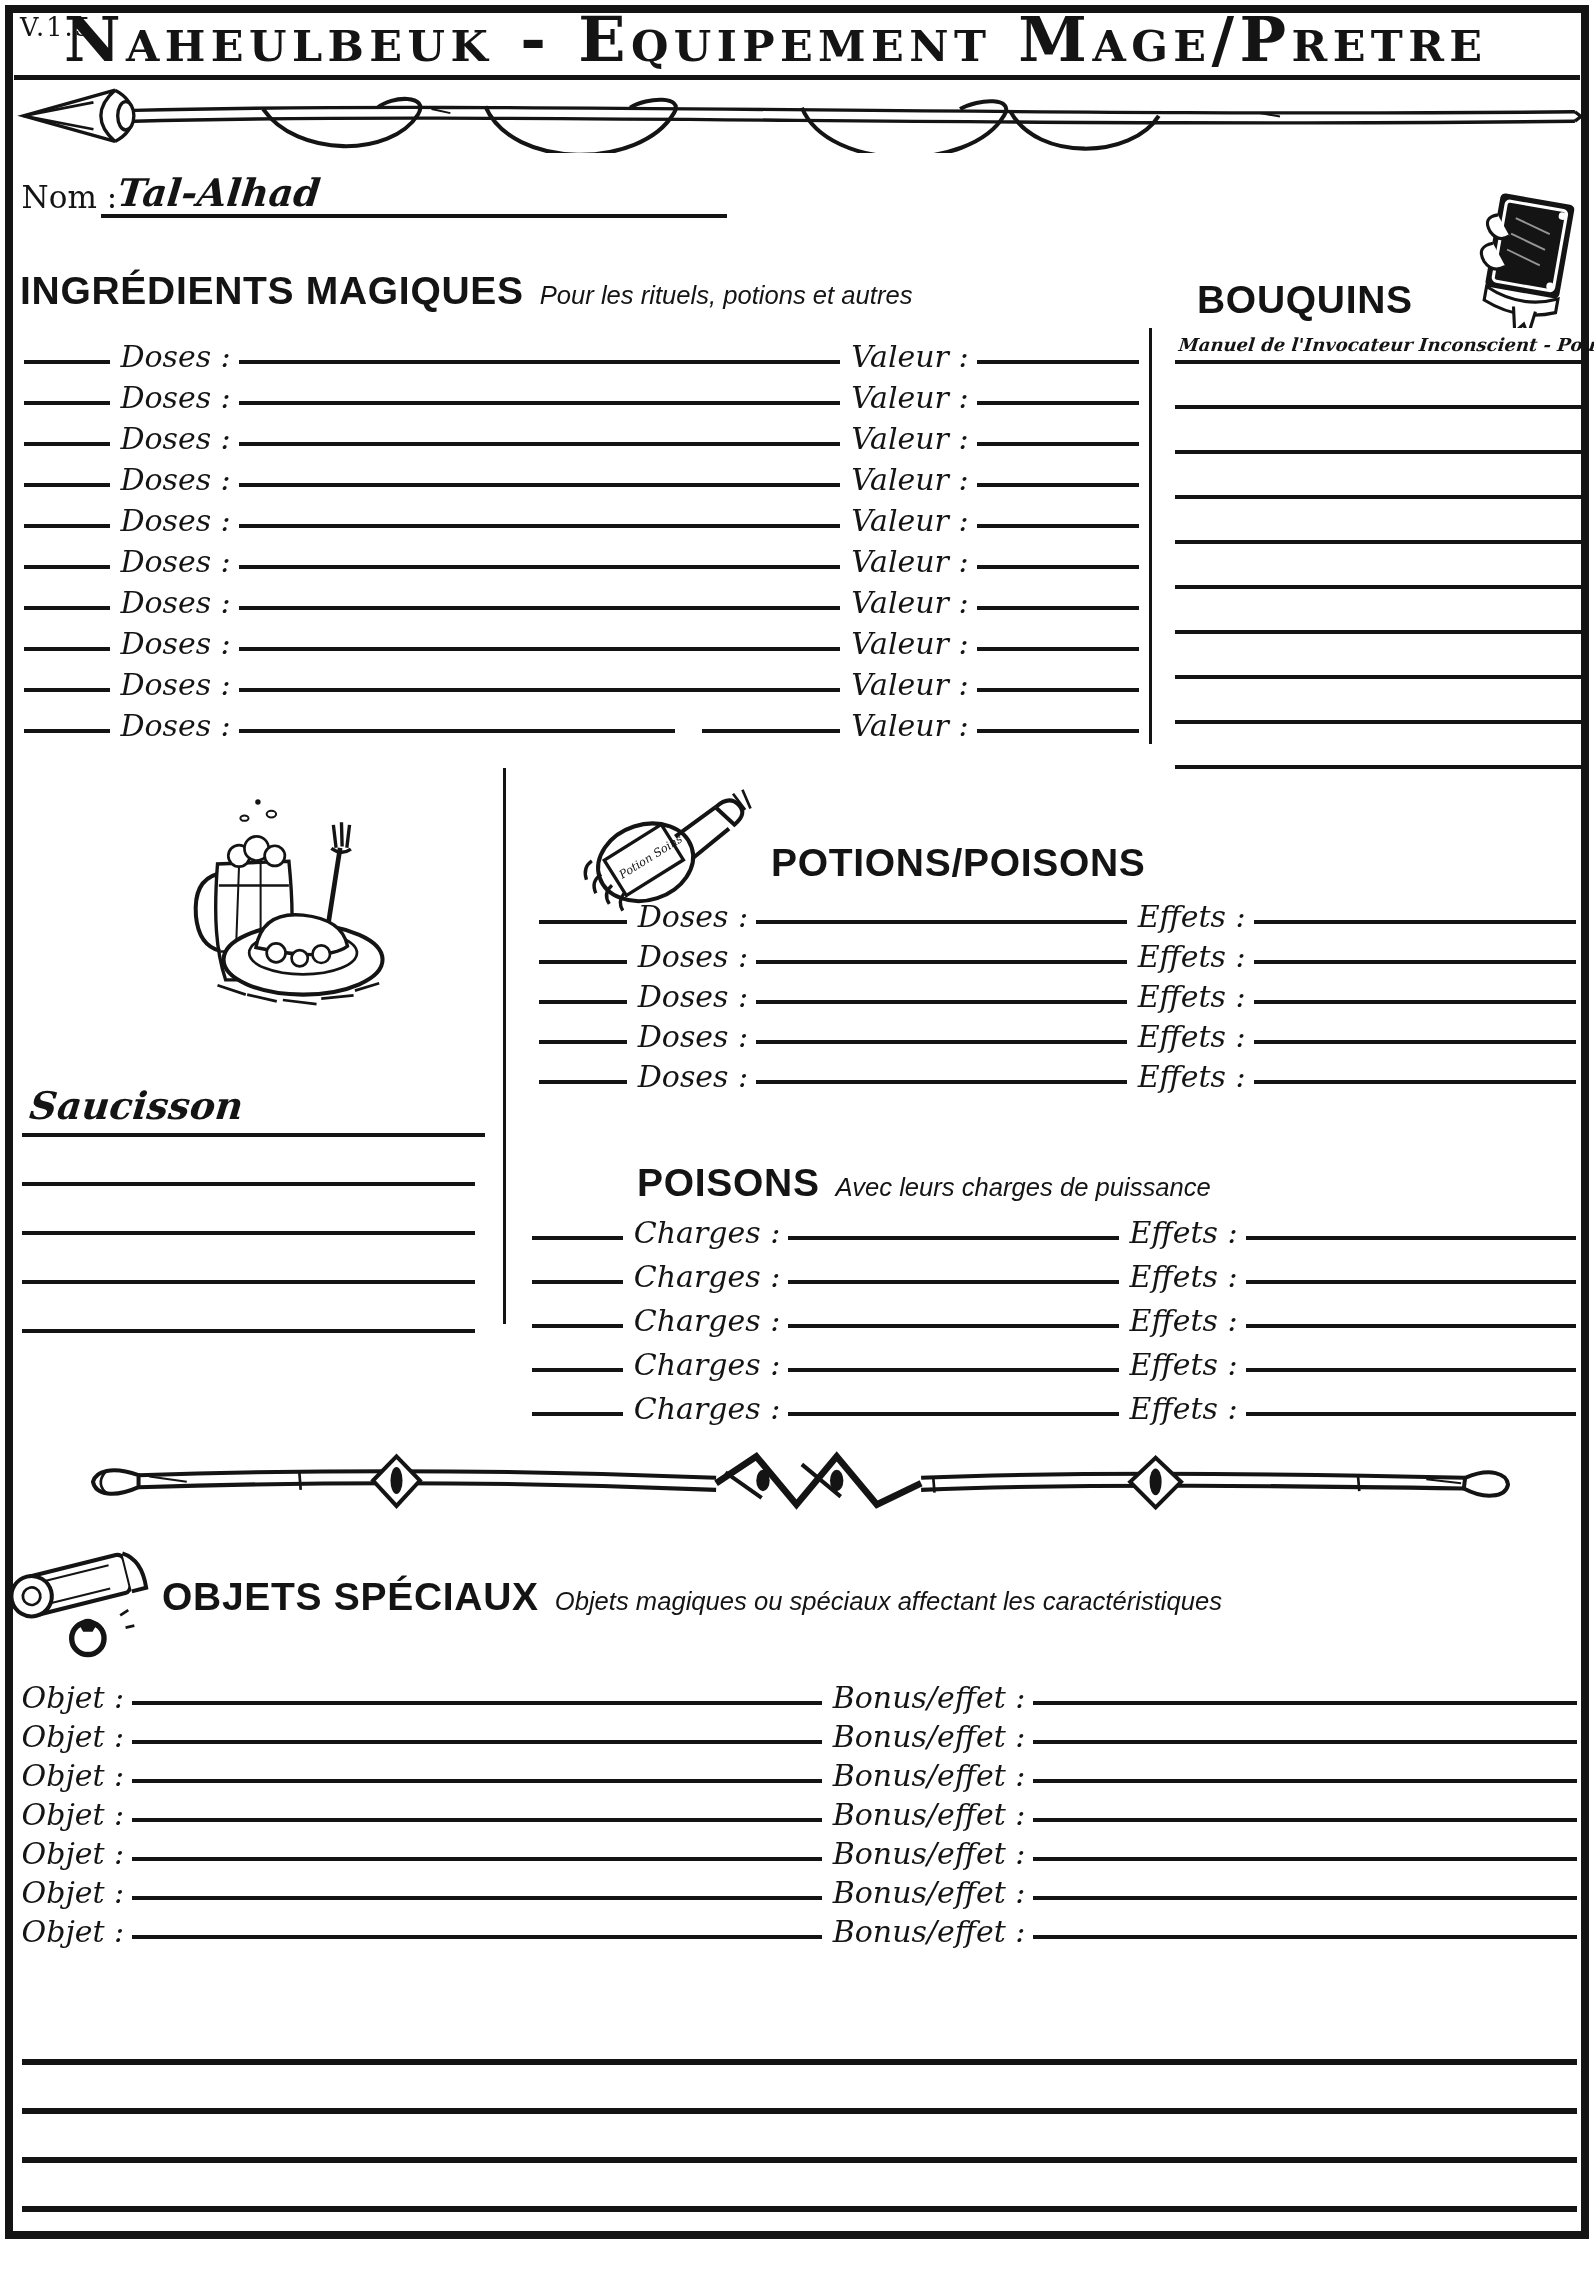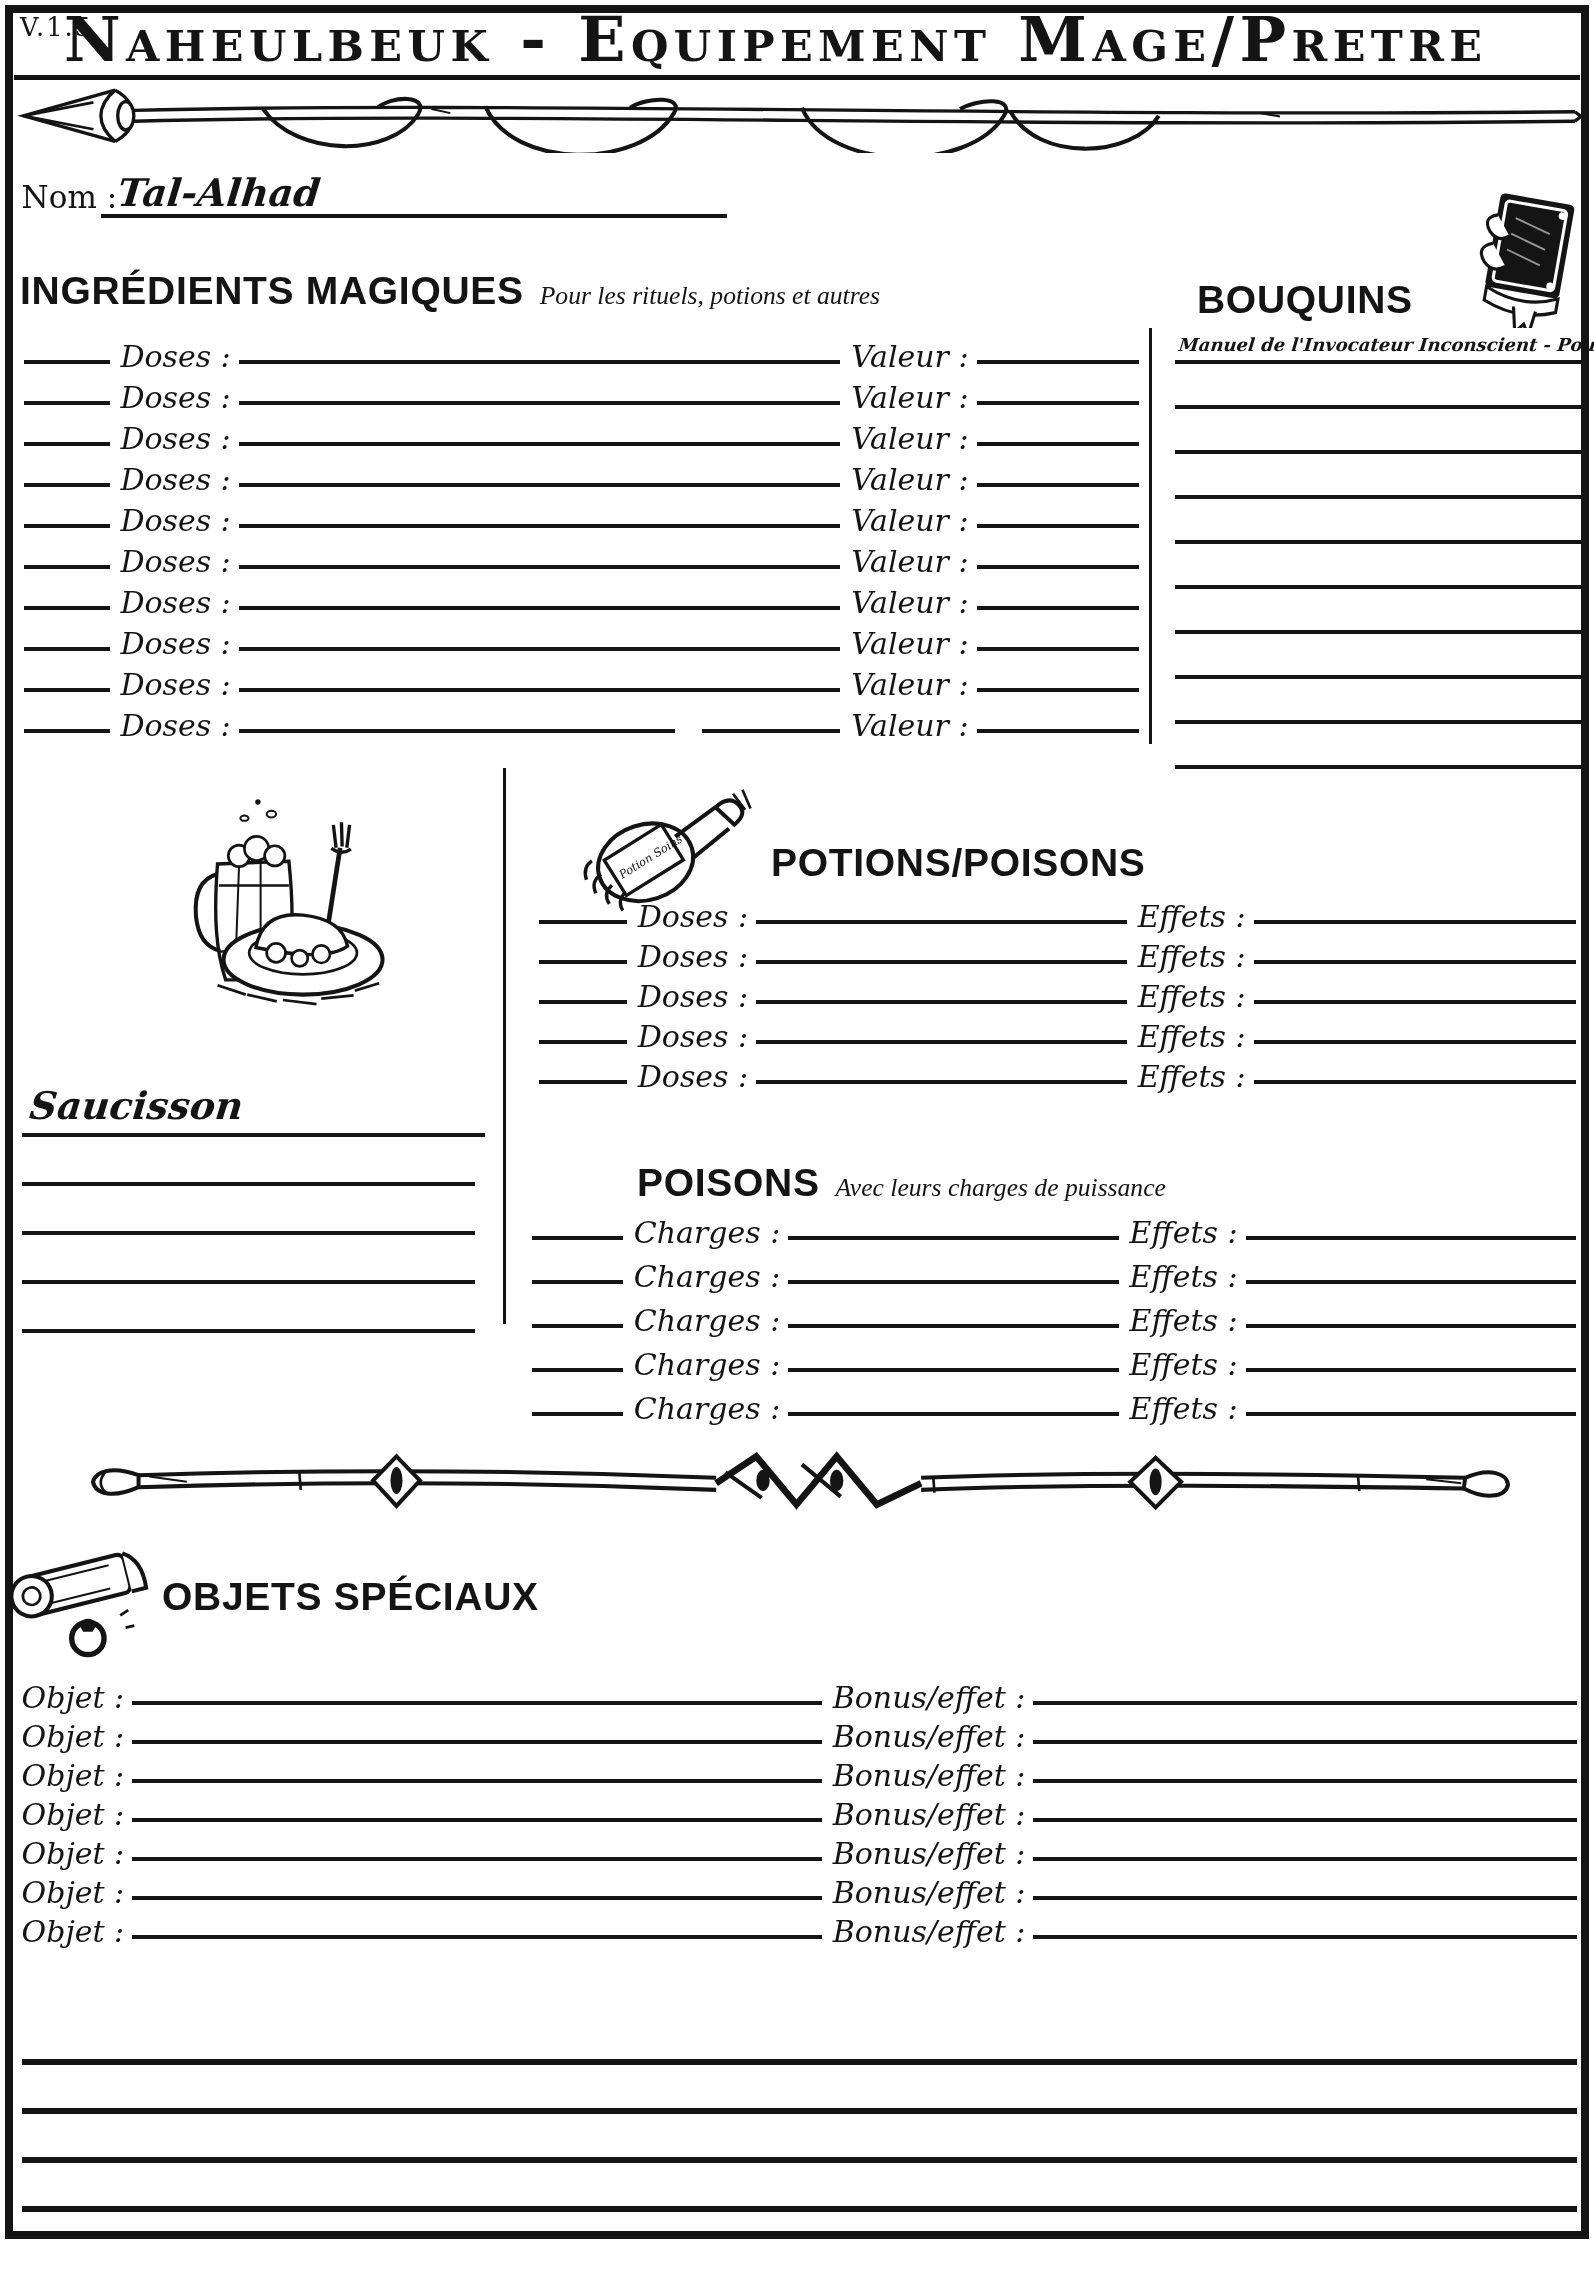--- a/index.html
+++ b/index.html
@@ -7,21 +7,21 @@
   .page{position:relative;width:1594px;height:2244px;background:var(--paper);color:var(--ink);
         font-family:"DejaVu Serif",serif;overflow:hidden;}
   .abs{position:absolute;}
   .frame{position:absolute;left:5.4px;top:5.4px;right:5.4px;bottom:5.4px;border:8.8px solid var(--ink);}
   .title-rule{position:absolute;left:14px;right:14px;top:75px;height:4.7px;background:var(--ink);}
   .version{position:absolute;left:20px;top:12px;font-size:25.6px;letter-spacing:2px;}
   .main-title{position:absolute;left:64px;top:6.7px;font-size:62px;line-height:1.05;font-weight:700;
               font-variant:small-caps;letter-spacing:5.4px;white-space:nowrap;}
   .sec{position:absolute;display:flex;align-items:baseline;gap:16px;white-space:nowrap;}
   .sec .t{font-family:"Liberation Sans",sans-serif;font-weight:700;font-size:39px;line-height:1;letter-spacing:0.7px;}
-  .sec .s{font-family:Liberation Serif, serif;font-style:italic;font-size:25.6px;line-height:1;}
+  .sec .s{font-family:Liberation Sans, sans-serif;font-style:italic;font-size:25.6px;line-height:1;}
   .hand{font-style:italic;font-weight:700;transform:skewX(-6deg);white-space:nowrap;}
   .stack{position:absolute;display:flex;flex-direction:column;}
   .stack>.frow{height:var(--rh);display:flex;align-items:flex-end;}
   .stack>.bline{height:var(--rh);border-bottom:4px solid var(--ink);}
   .butin-stack>.bline{border-bottom-width:6px;}
   .fl{border-bottom:4px solid var(--ink);height:5.4px;}
   .grow{flex:1;}
   .lbl{font-style:italic;font-size:30px;line-height:1;white-space:nowrap;
        padding:0 8px 0 10.8px;margin-bottom:-8px;margin-top:21px;}
   .vdiv{position:absolute;background:var(--ink);}
@@ -329,20 +329,21 @@
       <path d="M180 42 q26 16 22 58 l-22 0" fill="#fff" stroke="#141414" stroke-width="6"></path>
       <path d="M60 54 l96 0 M60 88 l90 0" stroke="#141414" stroke-width="3"></path>
     </g>
     <circle cx="120" cy="152" r="24" fill="none" stroke="#141414" stroke-width="8"></circle>
     <path d="M106 130 q14 -14 28 0 l-7 12 l-14 0 Z" fill="#141414"></path>
     <path d="M168 118 l12 -8 M176 136 l13 -3" stroke="#141414" stroke-width="4"></path>
   </svg>
 
   <div class="sec" style="left:162px;top:1577px">
     <div class="t">OBJETS SPÉCIAUX</div>
+    <div class="s">Objets magiques ou spéciaux affectant les caractéristiques</div>
   </div>
 
   <div class="stack" style="left:21.6px;top:1666px;width:1555px;--rh:39px">
     <div class="frow">
       <div class="lbl" style="padding-left:0">Objet :</div>
       <div class="fl" style="flex:1.27"></div>
       <div class="lbl">Bonus/effet :</div>
       <div class="fl grow"></div>
     </div>
   <div class="frow">

